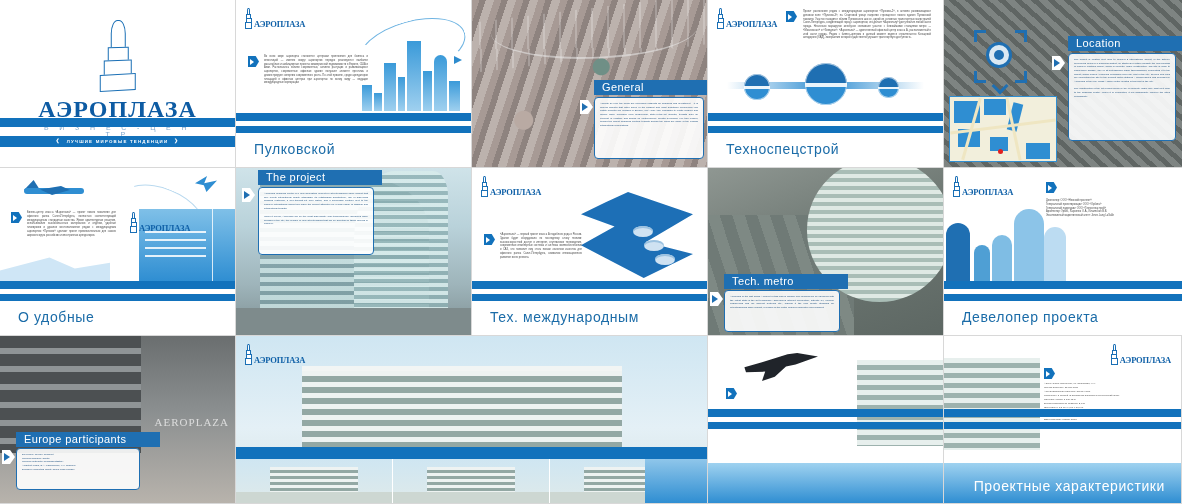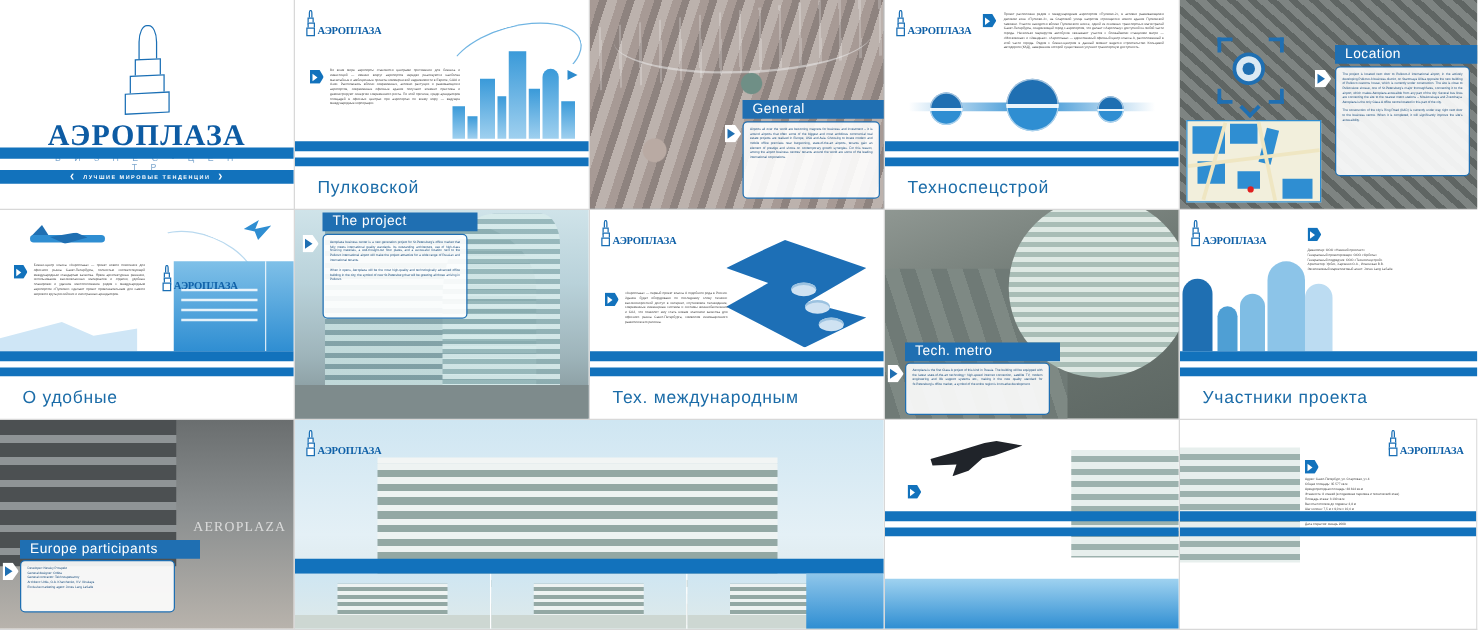--- a/index.html
+++ b/index.html
@@ -412,21 +412,21 @@
     <div class="arrowmark" style="left:102px;top:14px"></div>
     <div class="body-text" style="left:102px;top:31px;width:92px;white-space:pre-line;text-align:left">Девелопер: ООО «Невский проспект»
 Генеральный проектировщик: ООО «Орбита»
 Генеральный подрядчик: ООО «Техноспецстрой»
 Архитектор: Урбис, Харченко О.А., Ильинская В.В.
 Эксклюзивный маркетинговый агент: Jones Lang LaSalle</div>
     <div class="bars">
         <div class="b1"></div>
         <div class="b2"></div>
       </div>
-    <div class="slide-title">Участники  проекта</div>
+    <div class="slide-title">Девелопер  проекта</div>
   </div>
 
   <div class="slide">
     <div class="photo ph-interior">
       <div class="floors"></div>
       <div class="sign">AEROPLAZA</div>
     </div>
     <div class="ov-title" style="left:16px;top:96px;width:126px">Europe  participants</div>
     <div class="ov-arrow" style="left:2px;top:114px"></div>
     <div class="ov-box" style="left:16px;top:112px;width:112px;height:32px;white-space:pre-line;text-align:left">Developer: Nevsky Prospekt
@@ -501,15 +501,18 @@
 Площадь этажа: 3 130 кв.м
 Высота потолков до подвеса: 2,8 м
 Шаг колонн: 7,5 м х 9,0 м х 10,6 м
 Парковка: 375 мест (наземная), 125 мест (подземная)
 
 Дата открытия: январь 2008</div>
     <div class="bars" style="bottom:40px">
         <div class="b1"></div>
         <div class="b2"></div>
       </div>
+    <div class="gradfoot">
+      <div class="t right">Проектные  характеристики</div>
+    </div>
   </div>
 
 </div>
 
 </body></html>

